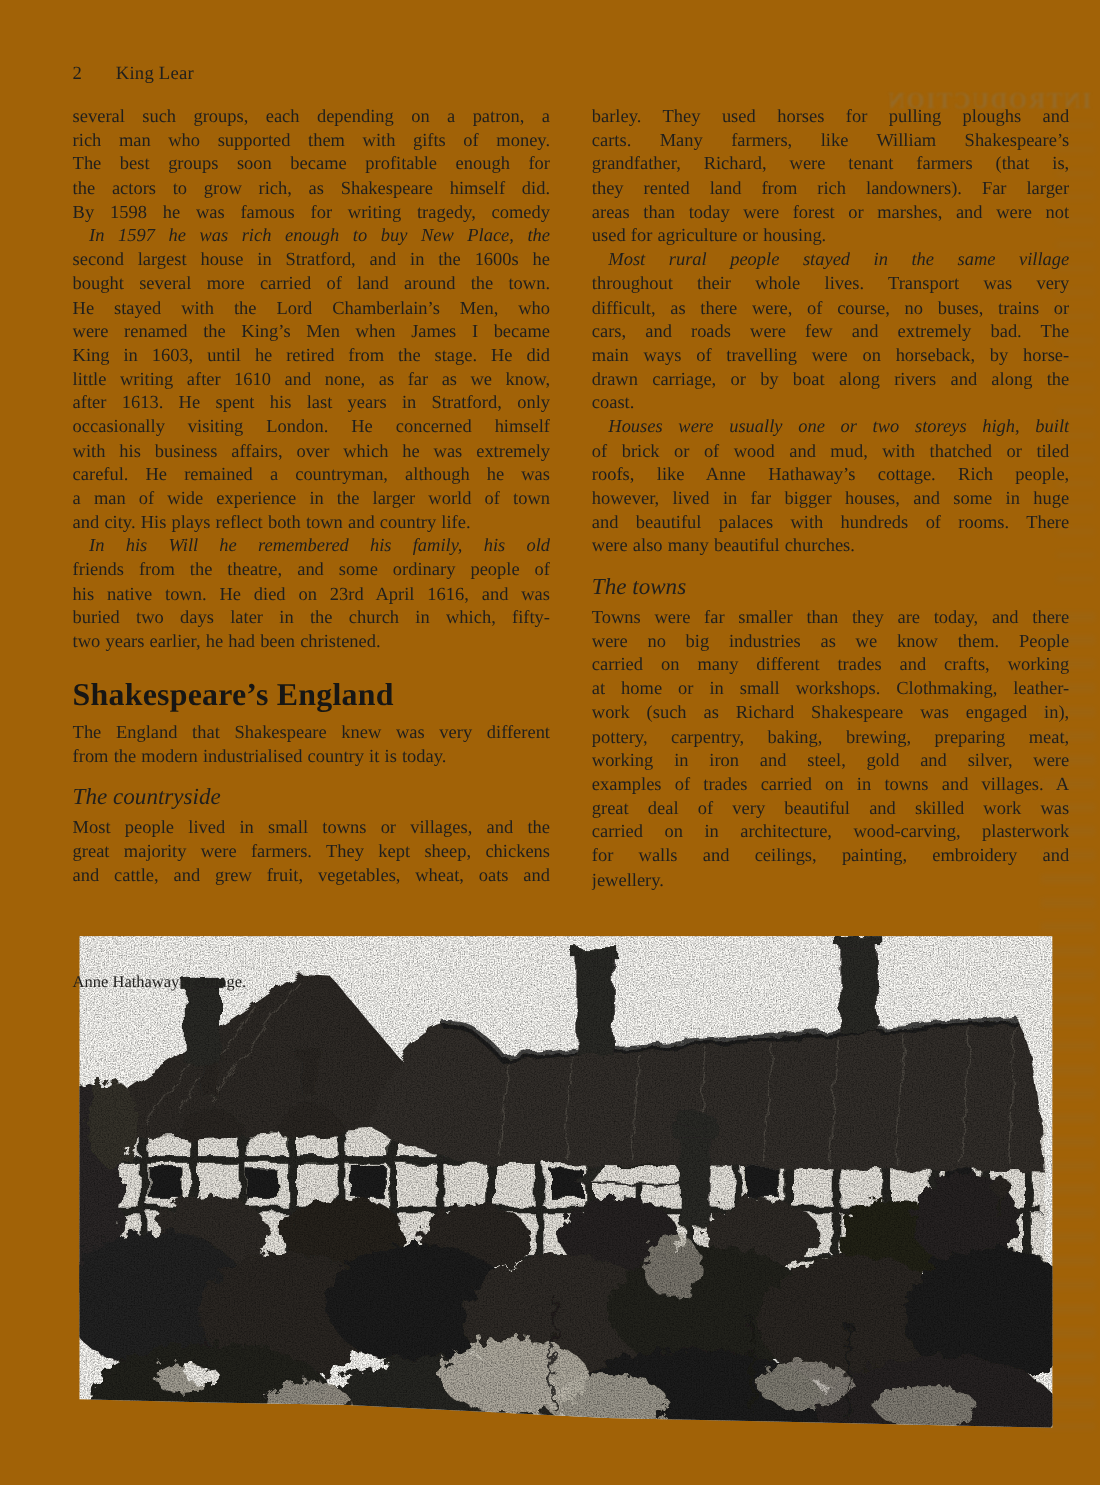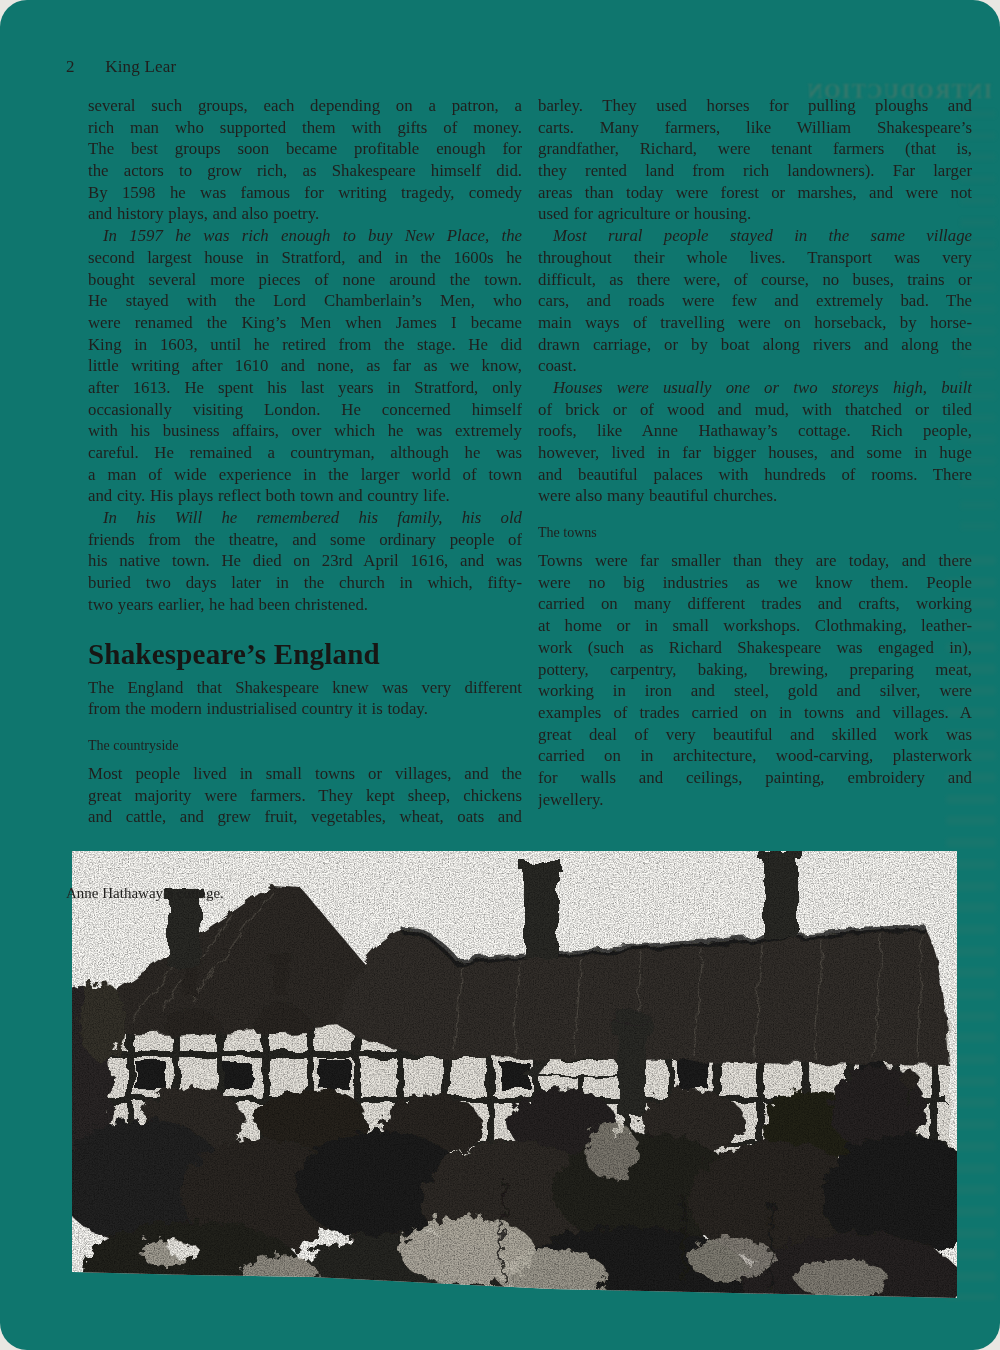--- a/index.html
+++ b/index.html
@@ -1,33 +1,33 @@
 <!DOCTYPE html>
 <html><head>
 <meta charset="utf-8">
 <style>
   html,body{margin:0;padding:0;}
   body{width:1000px;height:1350px;background:#e9e7e2;font-family:"Liberation Serif","DejaVu Serif",serif;}
-  .page{position:absolute;left:0;top:0;width:1000px;height:1350px;background:#0f766e;overflow:hidden;color:#201f1d;border-radius:27px;}
+  .page{position:absolute;left:0;top:0;width:1000px;height:1350px;background:#a16207;overflow:hidden;color:#201f1d;}
 
   .running-head{position:absolute;left:66px;top:57px;font-size:17px;letter-spacing:0.2px;}
   .running-head .pagenum{display:inline-block;}
   .running-head .runtitle{display:inline-block;margin-left:26px;}
 
   .col{position:absolute;top:95px;width:434px;font-size:16.8px;line-height:21.7px;}
-  .col-left{left:66px;margin-left:22px;}
+  .col-left{left:66px;}
   .col-right{left:538px;}
 
   .para{margin:0;}
   .line{text-align:justify;text-align-last:justify;height:21.7px;overflow:hidden;word-spacing:0.5px;}
   .line.last{text-align-last:left;}
   .para.indent .line:first-child{text-indent:15px;font-style:italic;}
 
   .heading{font-size:29px;font-weight:700;line-height:25px;margin:26px 0 10px 0;letter-spacing:0.2px;color:#171614;}
-  .subheading{font-size:14px;line-height:22px;margin:15px 0 6px 0;}
+  .subheading{font-size:21px;font-style:italic;line-height:22px;margin:15px 0 6px 0;}
 
   .caption{position:absolute;left:66px;top:841px;font-size:15px;z-index:3;margin-top:44px;}
 
   .photo{position:absolute;left:72px;top:851px;width:885px;height:447px;margin:0;z-index:1;}
   .photo svg{display:block;}
 
   .ghost-heading{position:absolute;left:742px;top:79px;width:250px;font-size:21px;font-weight:700;letter-spacing:1.5px;color:rgba(128,124,104,0.34);transform:scaleX(-1);filter:blur(1.2px);z-index:0;}
   .ghost-column{position:absolute;left:946px;top:556px;width:50px;height:744px;background:repeating-linear-gradient(to bottom,rgba(125,120,100,0.15) 0px,rgba(125,120,100,0.15) 9px,rgba(0,0,0,0) 9px,rgba(0,0,0,0) 21.7px);filter:blur(2px);opacity:0.55;z-index:0;}
   .ghost-column-top{position:absolute;left:960px;top:110px;width:36px;height:430px;background:repeating-linear-gradient(to bottom,rgba(125,120,100,0.13) 0px,rgba(125,120,100,0.13) 8px,rgba(0,0,0,0) 8px,rgba(0,0,0,0) 21.7px);filter:blur(2.2px);opacity:0.4;z-index:0;}
 </style>
@@ -45,26 +45,25 @@
     <span class="runtitle">King Lear</span>
   </header>
 
   <section class="col col-left">
       <div class="para">
         <div class="line">several such groups, each depending on a patron, a</div>
         <div class="line">rich man who supported them with gifts of money.</div>
         <div class="line">The best groups soon became profitable enough for</div>
         <div class="line">the actors to grow rich, as Shakespeare himself did.</div>
         <div class="line">By 1598 he was famous for writing tragedy, comedy</div>
-        <div class="line last">and history plays, and also poetry.</div>
       </div>
       <div class="para indent">
         <div class="line">In 1597 he was rich enough to buy New Place, the</div>
         <div class="line">second largest house in Stratford, and in the 1600s he</div>
-        <div class="line">bought several more pieces of none around the town.</div>
+        <div class="line">bought several more carried of land around the town.</div>
         <div class="line">He stayed with the Lord Chamberlain’s Men, who</div>
         <div class="line">were renamed the King’s Men when James I became</div>
         <div class="line">King in 1603, until he retired from the stage. He did</div>
         <div class="line">little writing after 1610 and none, as far as we know,</div>
         <div class="line">after 1613. He spent his last years in Stratford, only</div>
         <div class="line">occasionally visiting London. He concerned himself</div>
         <div class="line">with his business affairs, over which he was extremely</div>
         <div class="line">careful. He remained a countryman, although he was</div>
         <div class="line">a man of wide experience in the larger world of town</div>
         <div class="line last">and city. His plays reflect both town and country life.</div>

